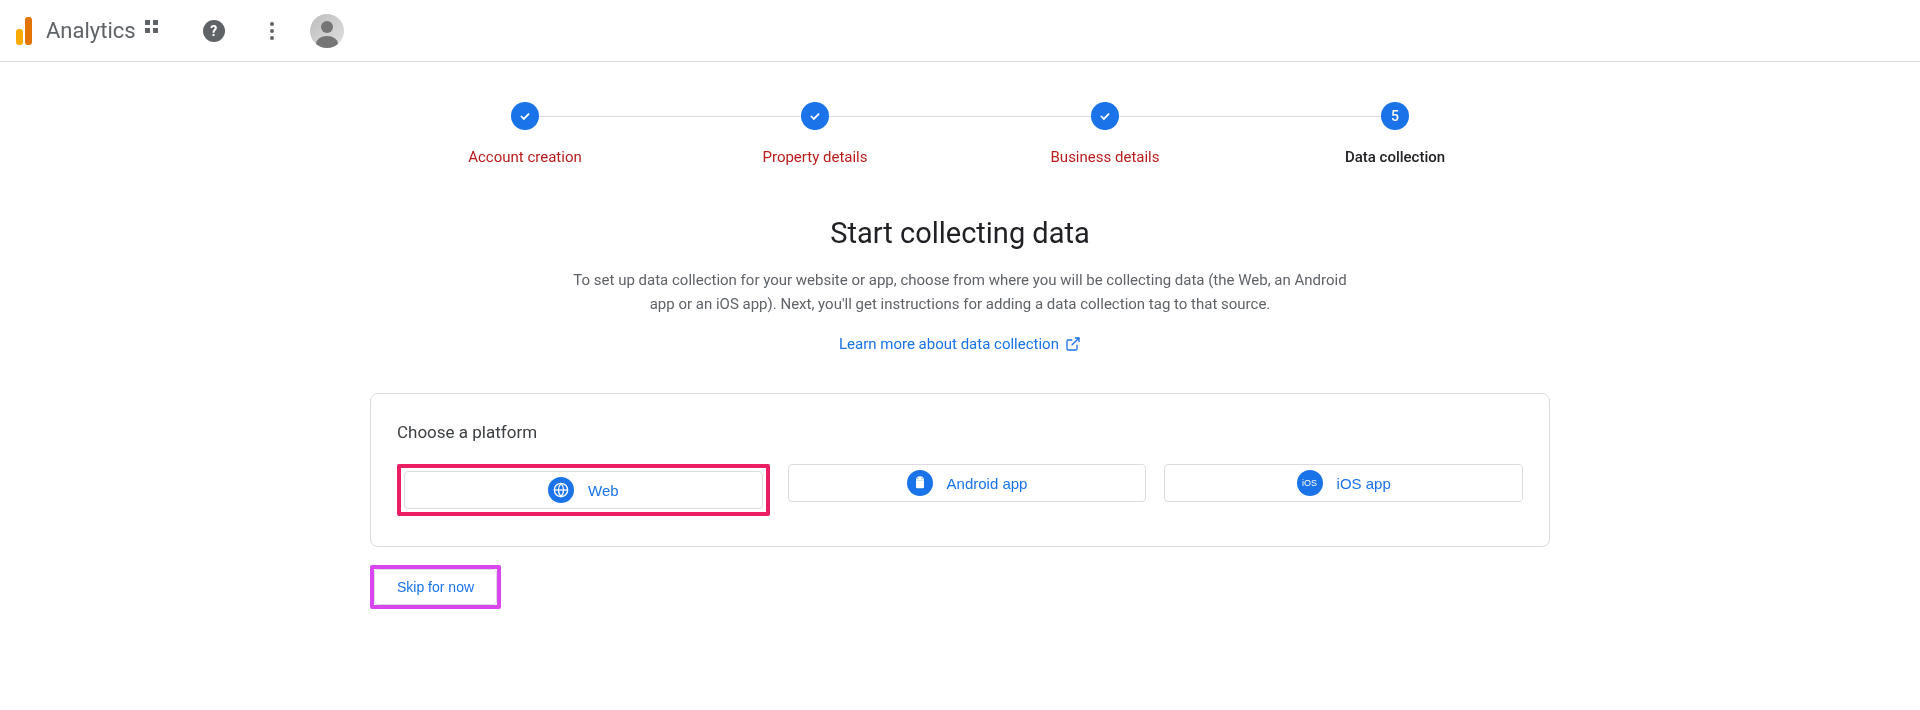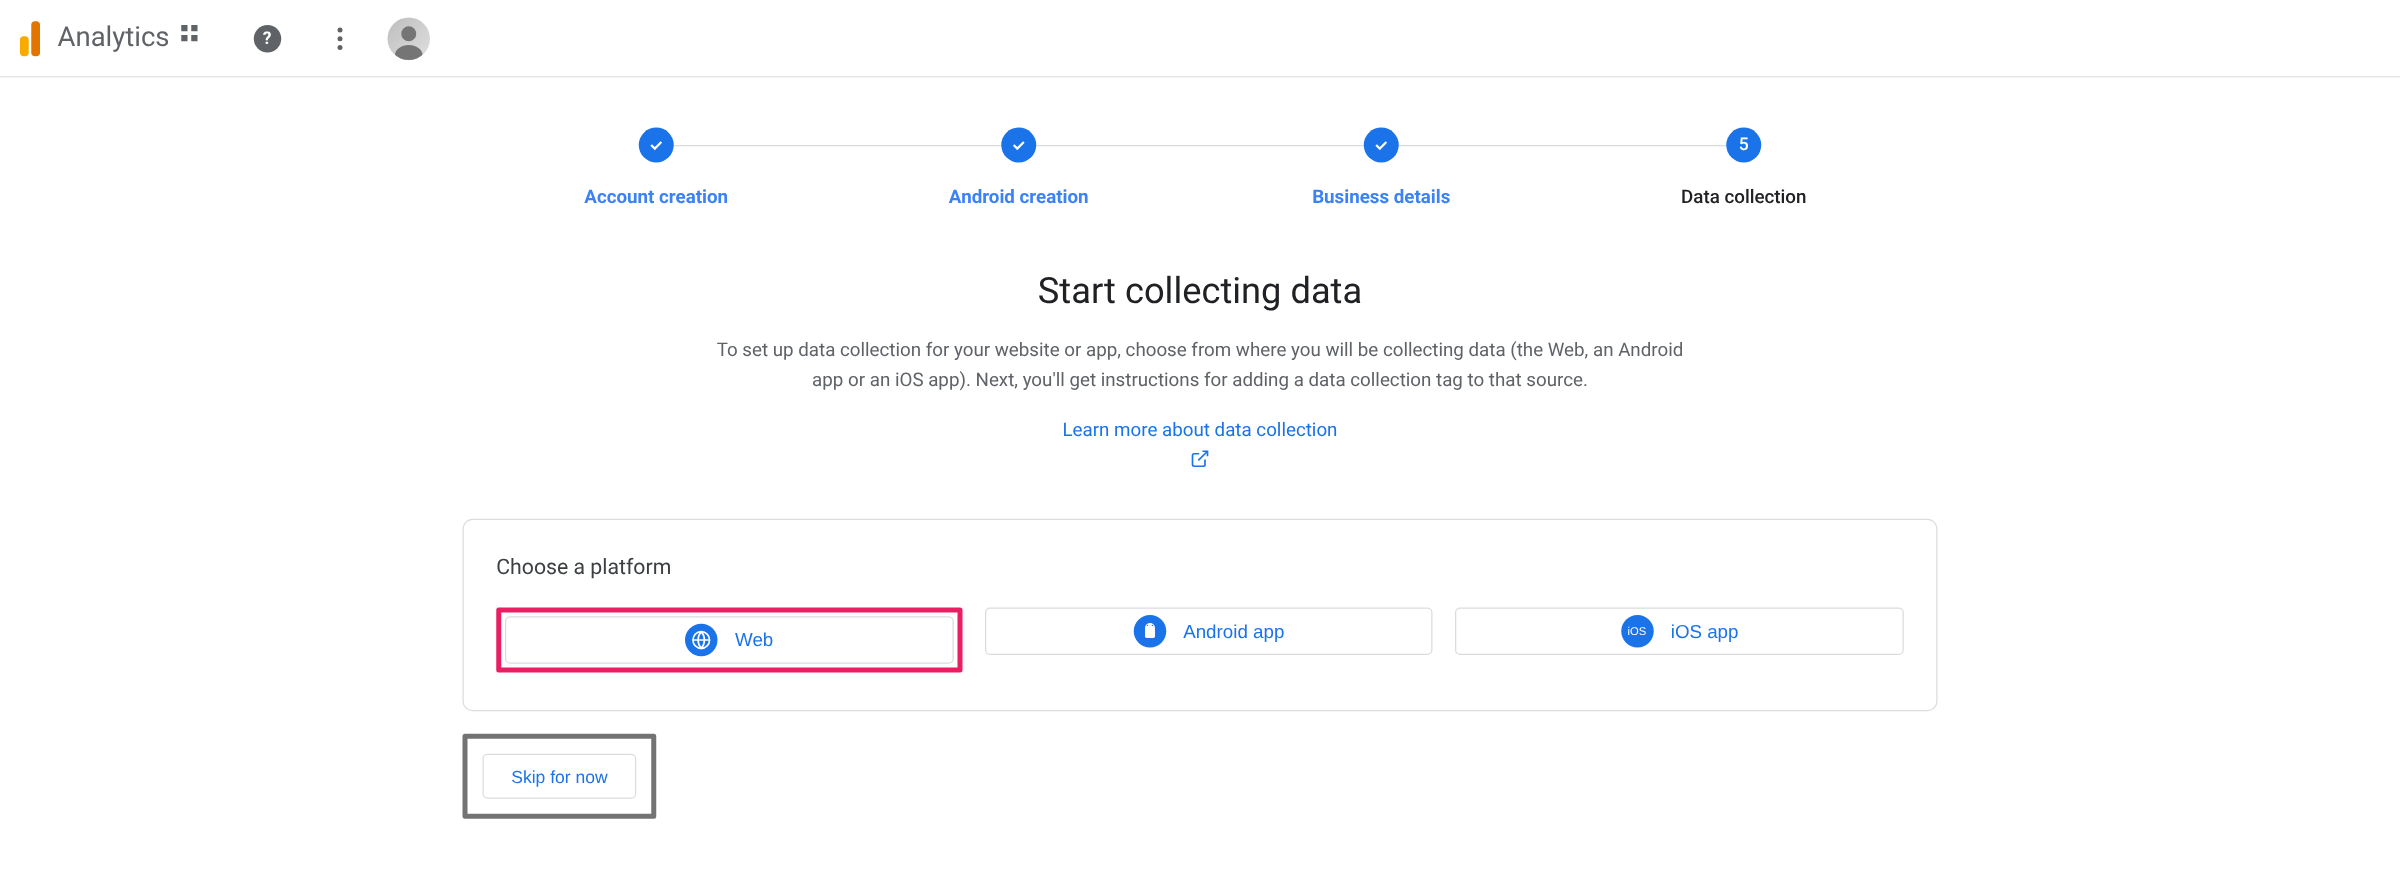--- a/index.html
+++ b/index.html
@@ -31,42 +31,42 @@
 .avatar { width:34px; height:34px; border-radius:50%; background: linear-gradient(135deg,#bdbdbd,#e0e0e0); overflow:hidden; display:flex; align-items:center; justify-content:center; }
 .avatar svg { width:100%; height:100%; }
 
 .main { background:#fff; padding: 40px 0 60px; min-height: calc(710px - 62px); }
 
 .stepper { display:flex; align-items:flex-start; justify-content:space-between; max-width:1200px; margin:0 auto 50px; padding:0 20px; position:relative; }
 .step { display:flex; flex-direction:column; align-items:center; flex:1; position:relative; }
 .step-circle { width:28px; height:28px; border-radius:50%; background:#1a73e8; color:#fff; display:flex; align-items:center; justify-content:center; font-size:14px; font-weight:500; z-index:2; }
 .step-line { position:absolute; top:14px; left:50%; right:-50%; height:1px; background:#dadce0; z-index:1; }
 .step:last-child .step-line { display:none; }
-.step-label { margin-top:18px; font-size:15px; color:#3b82f6; white-space:nowrap;font-weight:bold; }
+.step-label { margin-top:18px; font-size:15px; color:#b91c1c; white-space:nowrap; }
 .step.active .step-label { color:#202124; font-weight:500; }
 
 .content { max-width:820px; margin:0 auto; text-align:center; padding:0 20px; }
 .content h1 { font-size:29px; font-weight:400; color:#202124; margin-bottom:18px; }
 .content p { font-size:15px; color:#5f6368; line-height:1.6; margin-bottom:18px; }
-.learn-link { color:#1a73e8; font-size:15px; text-decoration:none; display:inline-flex; align-items:center; gap:6px;flex-direction:column; }
+.learn-link { color:#1a73e8; font-size:15px; text-decoration:none; display:inline-flex; align-items:center; gap:6px; }
 .ext-icon { width:16px; height:16px; }
 
 .card { max-width:1180px; margin:40px auto 0; background:#fff; border:1px solid #dadce0; border-radius:8px; padding:28px 26px 30px; }
 .card-title { font-size:17px; color:#3c4043; margin-bottom:22px; text-align:left; }
 .platforms { display:flex; gap:18px; }
 .platform-wrap { flex:1; }
 .platform-btn { width:100%; height:38px; border:1px solid #dadce0; border-radius:4px; background:#fff; display:flex; align-items:center; justify-content:center; gap:14px; cursor:pointer; font-size:15px; color:#1a73e8; font-weight:500; }
 .platform-icon { width:26px; height:26px; border-radius:50%; display:flex; align-items:center; justify-content:center; color:#fff; flex-shrink:0; }
 .icon-web { background:#1a73e8; }
 .icon-android { background:#1a73e8; }
 .icon-ios { background:#1a73e8; font-size:9px; font-weight:normal; }
 .highlight-pink { border:4px solid #e91e63; padding:3px; border-radius:2px; }
 
 .skip-wrap { max-width:1180px; margin:18px auto 0; padding:0; }
-.highlight-green { border:4px solid #737373; padding:12px; display:inline-block; border-radius:2px; }
+.highlight-green { border:4px solid #d946ef; padding:0; display:inline-block; border-radius:2px; }
 .skip-btn { padding:9px 22px; border:1px solid #dadce0; border-radius:4px; background:#fff; color:#1a73e8; font-size:14px; font-weight:500; cursor:pointer; }
 
 .check { width:14px; height:14px; }
 </style>
 </head>
 <body>
 
 <div class="header">
   <div class="header-left">
     <div class="logo-icon">
@@ -120,21 +120,21 @@
       <div class="step-line"></div>
       <div class="step-label">Account creation</div>
     </div>
     <div class="step">
       <div class="step-circle">
         <svg class="check" viewBox="0 0 24 24" fill="none" stroke="#fff" stroke-width="3">
             <polyline points="5,12 10,17 19,8"></polyline>
           </svg>
       </div>
       <div class="step-line"></div>
-      <div class="step-label">Android creation</div>
+      <div class="step-label">Property details</div>
     </div>
     <div class="step">
       <div class="step-circle">
         <svg class="check" viewBox="0 0 24 24" fill="none" stroke="#fff" stroke-width="3">
             <polyline points="5,12 10,17 19,8"></polyline>
           </svg>
       </div>
       <div class="step-line"></div>
       <div class="step-label">Business details</div>
     </div>

